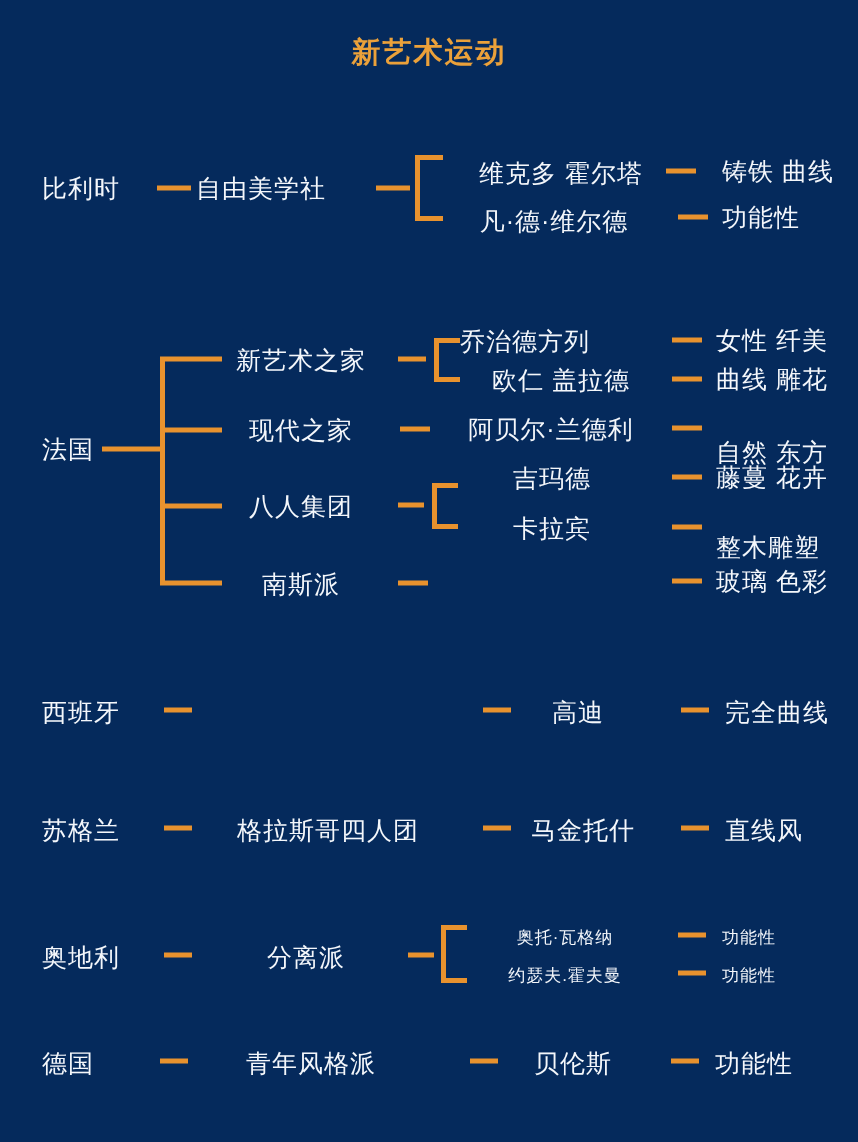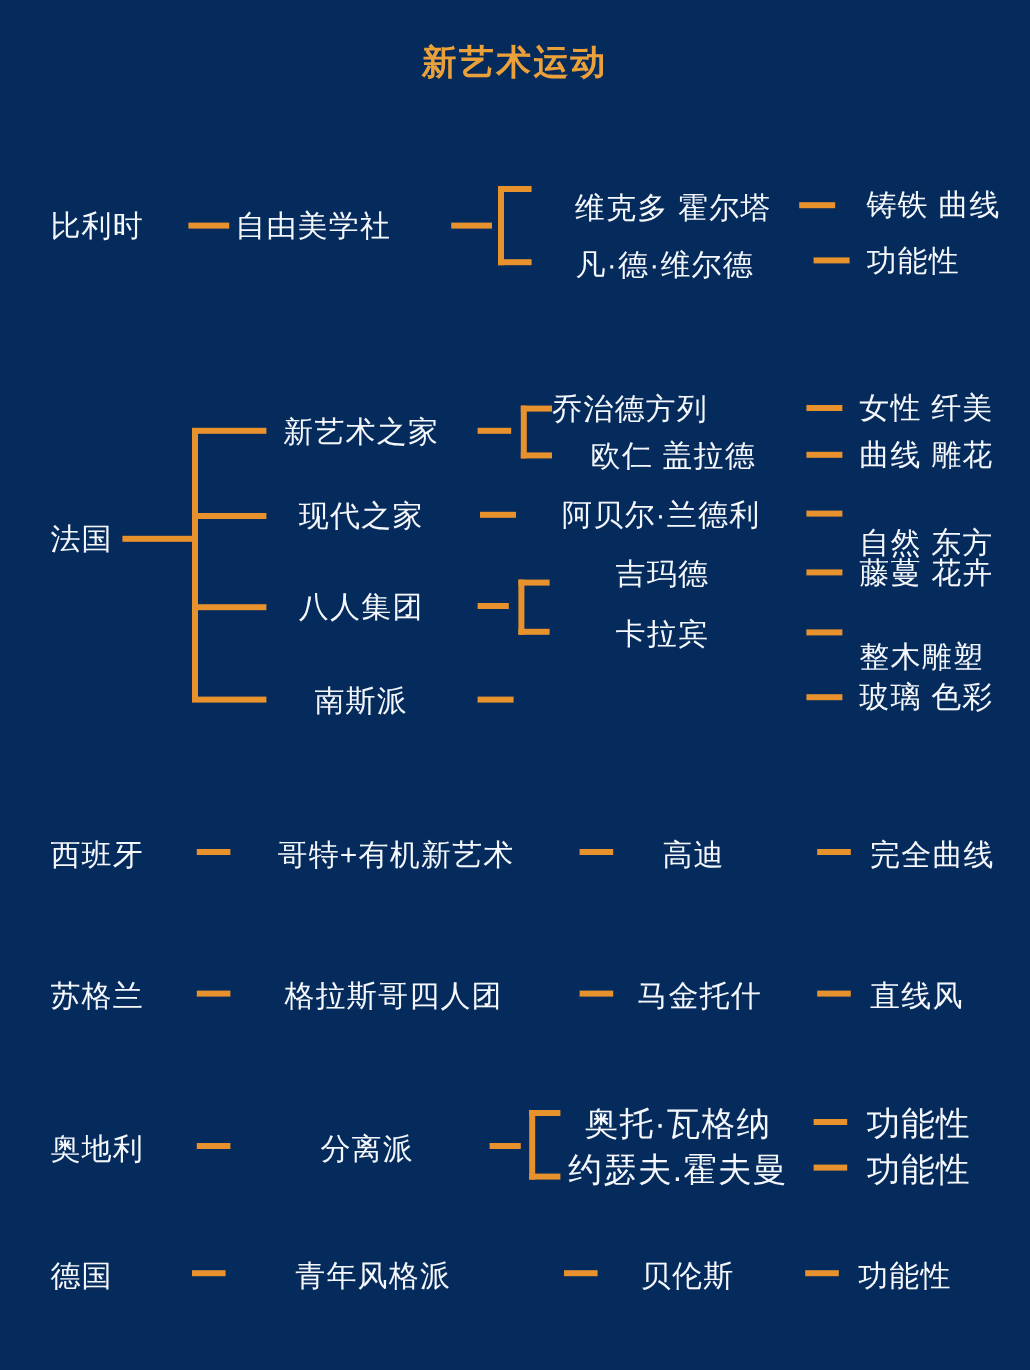--- a/index.html
+++ b/index.html
@@ -27,21 +27,21 @@
   .txt{
     position:absolute;
     color:#f4f7fb;
     font-size:25px;
     font-weight:500;
     white-space:nowrap;
     letter-spacing:1px;
     transform:translateY(-50%);
   }
   .txt.ctr{transform:translate(-50%,-50%);}
-  .txt.small{font-size:28px;}
+  .txt.small{font-size:17px;}
 
   
   .dash{
     position:absolute;
     height:5px;
     background:#e8922e;
     transform:translateY(-50%);
   }
 
   
@@ -152,21 +152,20 @@
   <div class="dash" style="left:672px; top:527px; width:30px;"></div>
   <div class="txt" style="left:716px; top:527px;margin-top:20px;">整木雕塑</div>
 
   <div class="txt ctr" style="left:301px; top:584px;">南斯派</div>
   <div class="dash" style="left:398px; top:583px; width:30px;"></div>
   <div class="dash" style="left:672px; top:581px; width:30px;"></div>
   <div class="txt" style="left:716px; top:581px;">玻璃 色彩</div>
 
   <div class="txt" style="left:42px; top:712px;">西班牙</div>
   <div class="dash" style="left:164px; top:710px; width:28px;"></div>
-  <div class="txt ctr" style="left:330px; top:712px;">哥特+有机新艺术</div>
   <div class="dash" style="left:483px; top:710px; width:28px;"></div>
   <div class="txt ctr" style="left:578px; top:712px;">高迪</div>
   <div class="dash" style="left:681px; top:710px; width:28px;"></div>
   <div class="txt" style="left:725px; top:712px;">完全曲线</div>
 
   <div class="txt" style="left:42px; top:830px;">苏格兰</div>
   <div class="dash" style="left:164px; top:828px; width:28px;"></div>
   <div class="txt ctr" style="left:328px; top:830px;">格拉斯哥四人团</div>
   <div class="dash" style="left:483px; top:828px; width:28px;"></div>
   <div class="txt ctr" style="left:583px; top:830px;">马金托什</div>

